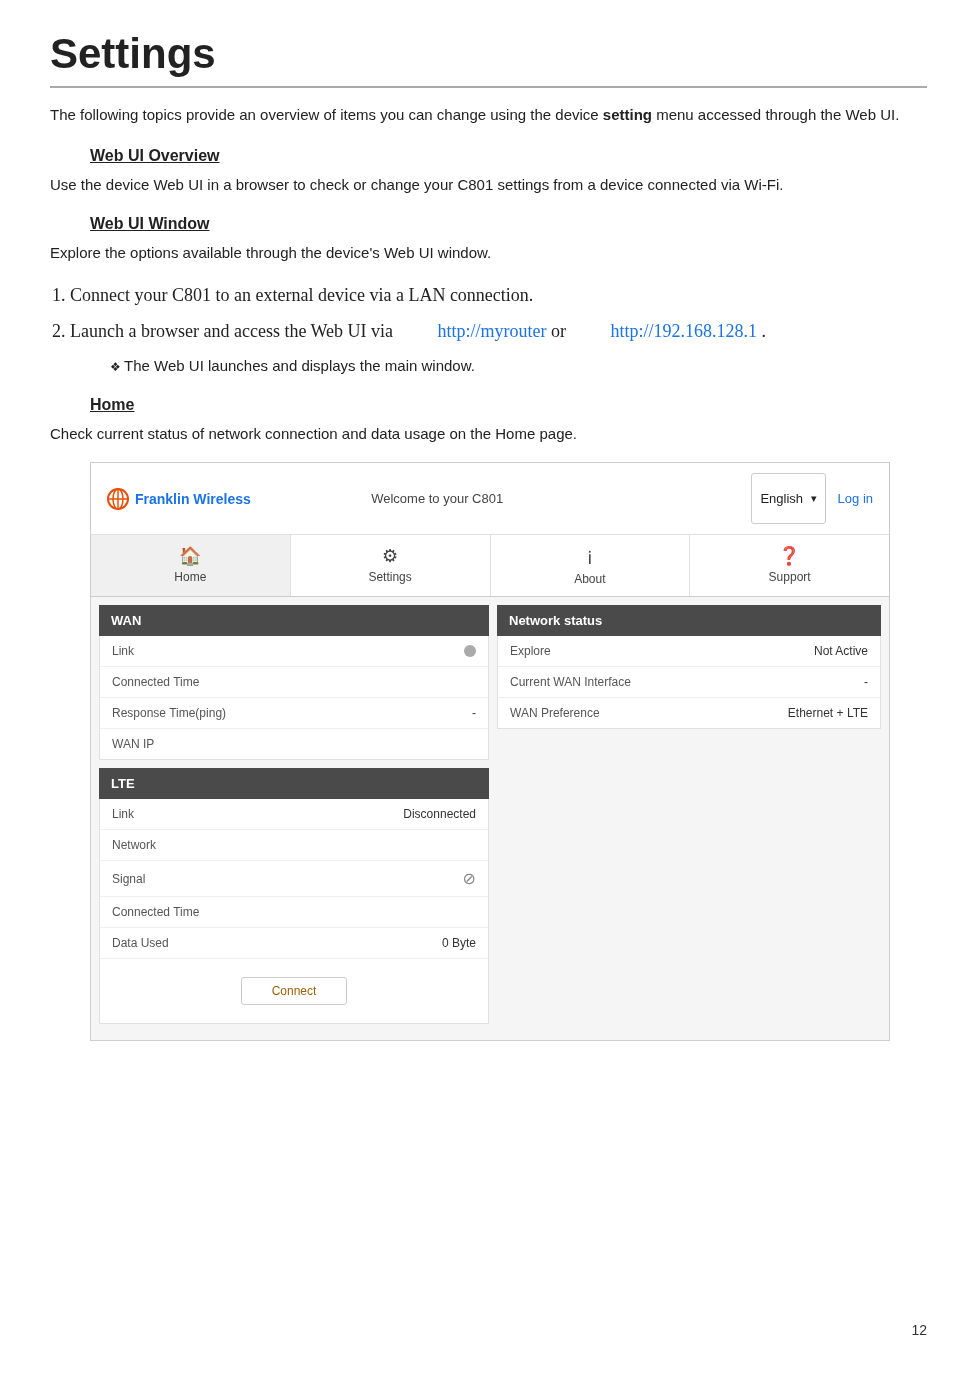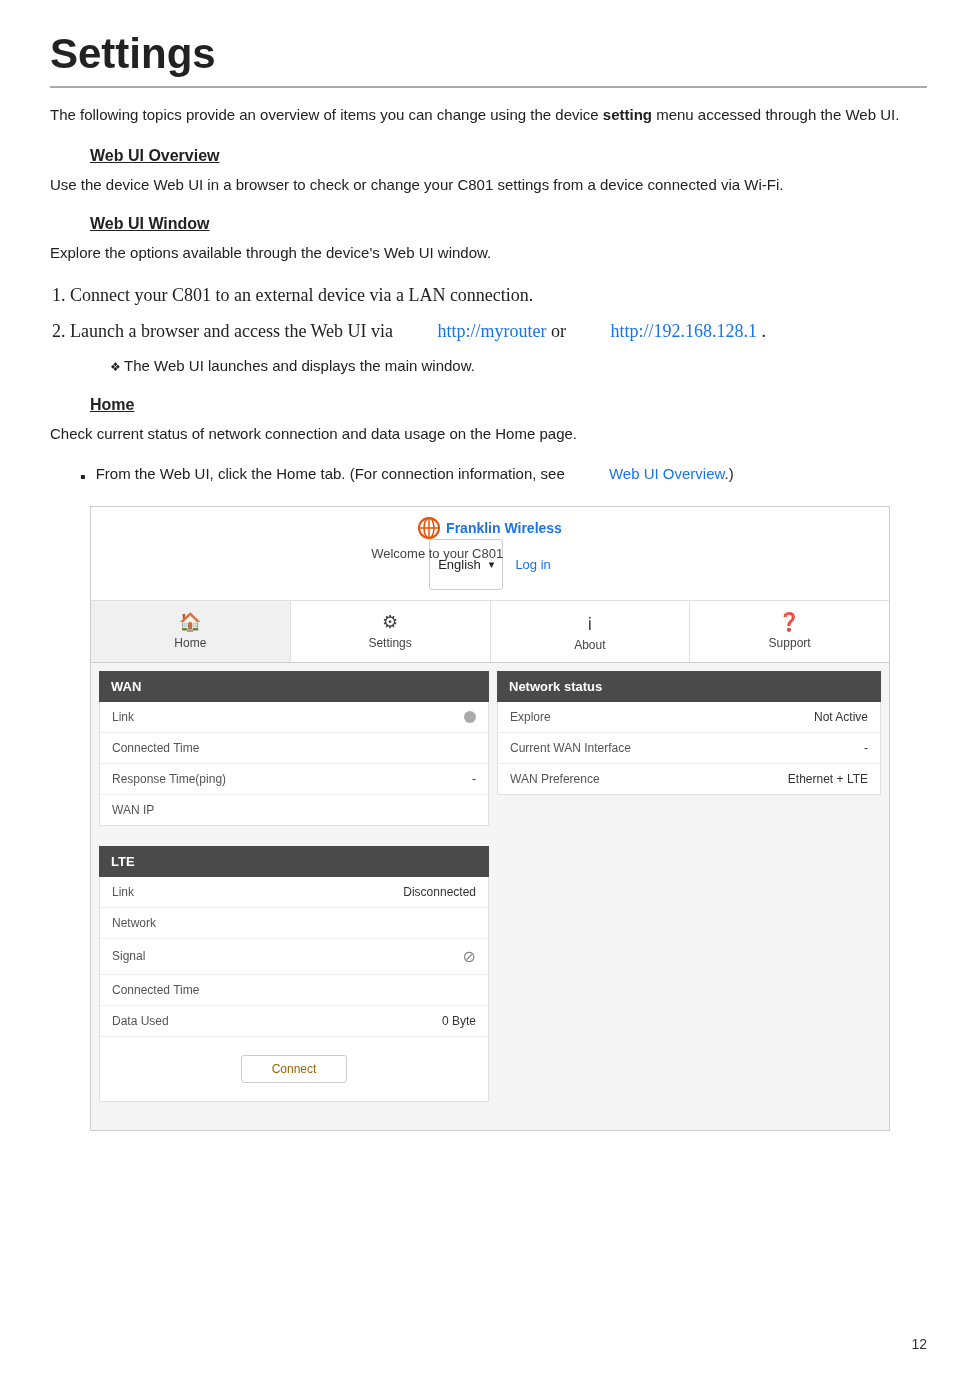--- a/index.html
+++ b/index.html
@@ -97,23 +97,22 @@
       margin: 16px 0 0 40px;
       font-family: Arial, sans-serif;
       font-size: 13px;
       background: #f5f5f5;
     }
     .webui-header {
       background: #fff;
       padding: 10px 16px;
       display: flex;
       align-items: center;
-      justify-content: center;
+      justify-content: space-between;
       border-bottom: 1px solid #e0e0e0;
-      flex-direction: column;
     }
     .webui-logo {
       display: flex;
       align-items: center;
       gap: 6px;
       color: #1a73e8;
       font-weight: bold;
       font-size: 14px;
     }
     .globe-icon {
@@ -226,25 +225,25 @@
       padding: 6px 30px;
       background: #fff;
       border: 1px solid #ccc;
       border-radius: 3px;
       font-size: 12px;
       color: #a16207;
       cursor: pointer;
       text-align: center;
     }
     .panel-section {
-      margin-bottom: 20px;
+      margin-bottom: 8px;
     }
     .page-num {
       position: fixed;
-      bottom: 44px;
+      bottom: 58px;
       right: 50px;
       font-size: 14px;
       color: #333;
     }
   </style>
 </head>
 <body>
 
 <h1 class="page-title">Settings</h1>
 <hr class="title-rule">
@@ -268,27 +267,20 @@
     </li>
   </ol>
   <ul class="bullet-sub">
     <li>The Web UI launches and displays the main window.</li>
   </ul>
 </div>
 
 <div class="section-block">
   <div class="section-heading">Home</div>
   <p class="section-body">Check current status of network connection and data usage on the Home page.</p>
-  <ul class="bullet-square">
-    <li>
-      <span>
-        <span>From the Web UI, click the Home tab. (For connection information, see </span><a class="link-blue" href="#">Web UI Overview</a><span>.)</span>
-      </span>
-    </li>
-  </ul>
 
   <div class="webui-screenshot">
 
     <div class="webui-header" style="position:relative;">
       <div class="webui-logo">
         <svg class="globe-icon" viewBox="0 0 22 22" fill="none" xmlns="http://www.w3.org/2000/svg">
           <circle cx="11" cy="11" r="10" stroke="#e8500a" stroke-width="2" fill="none"></circle>
           <ellipse cx="11" cy="11" rx="5" ry="10" stroke="#e8500a" stroke-width="1.5" fill="none"></ellipse>
           <line x1="1" y1="11" x2="21" y2="11" stroke="#e8500a" stroke-width="1.5"></line>
           <line x1="11" y1="1" x2="11" y2="21" stroke="#e8500a" stroke-width="1.5"></line>

